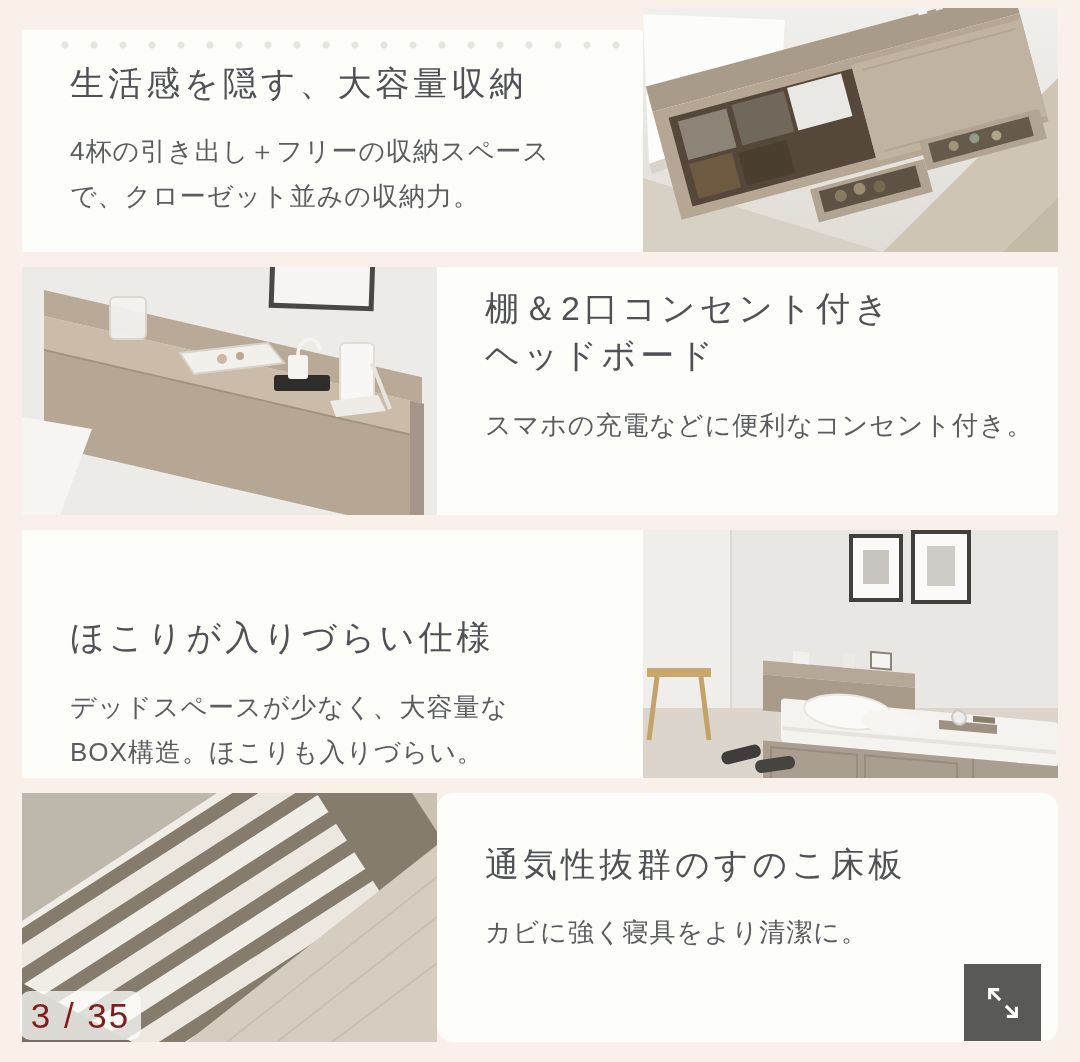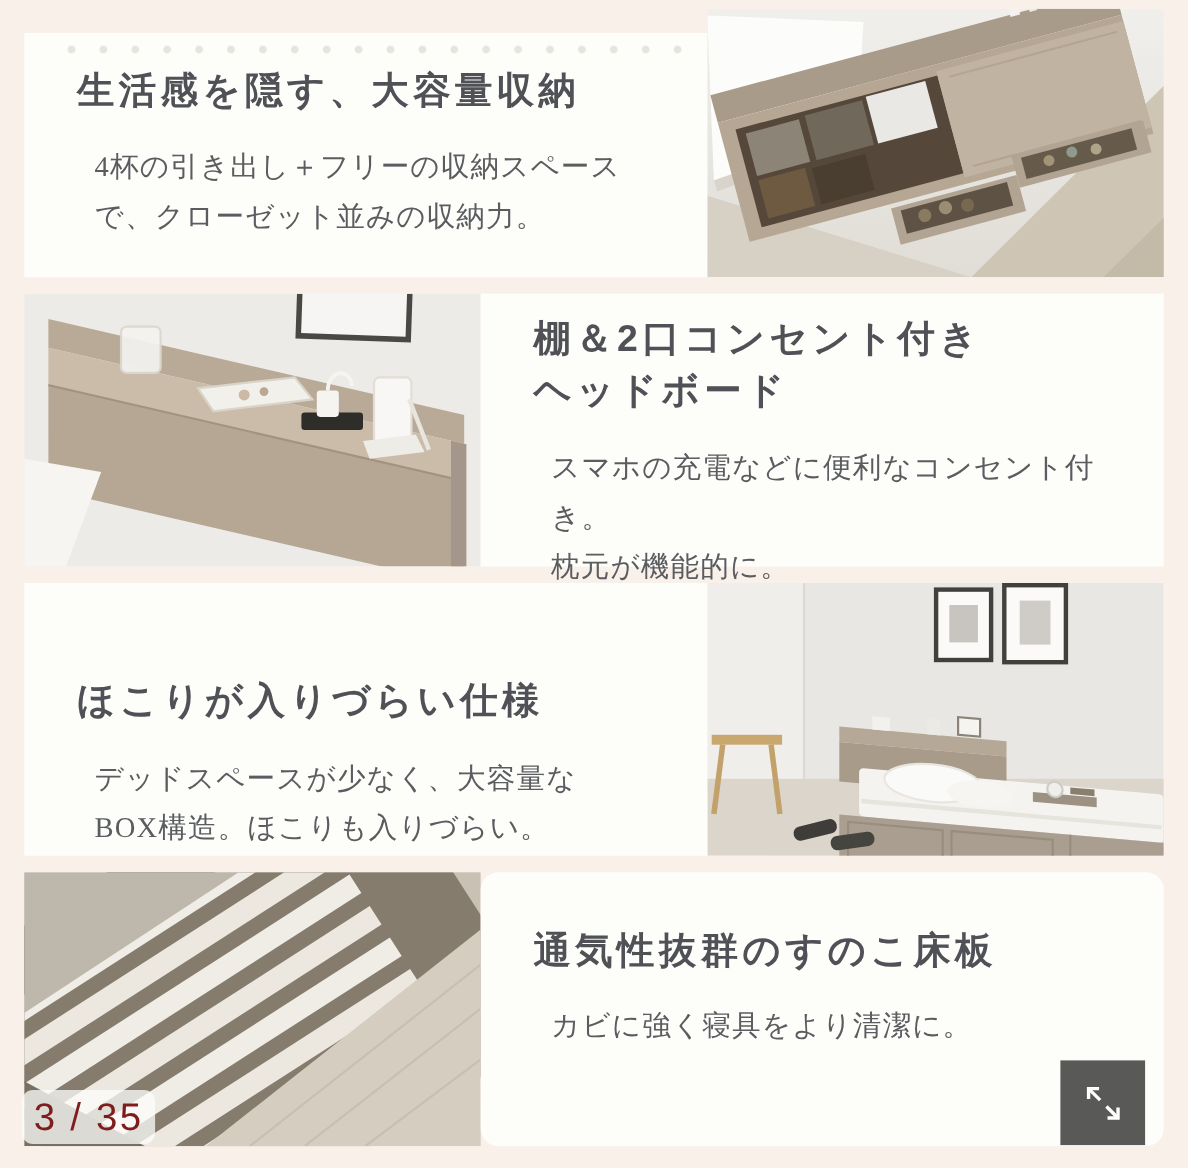--- a/index.html
+++ b/index.html
@@ -12,28 +12,28 @@
   }
   .band{position:absolute;left:22px;width:1036px;}
   .card{
     position:absolute;background:#fdfdfa;box-sizing:border-box;
   }
   .photo{position:absolute;overflow:hidden;}
   .photo svg{display:block;width:100%;height:100%;}
 
   .feature-title{
     margin:0;
-    font-size:34px;font-weight:700;color:#4f5156;
+    font-size:34px;font-weight:400;color:#4f5156;
     letter-spacing:4px;line-height:47px;
   }
   .feature-title .tline{display:block;}
   .feature-body{
-    margin:16px;
+    margin:0;
     font-size:26px;font-weight:400;color:#5a5c60;
-    letter-spacing:1px;line-height:45px;font-family:Liberation Serif, serif;
+    letter-spacing:1px;line-height:45px;
   }
   .feature-body .bline{display:block;}
 
   
   .band1{top:8px;height:244px;}
   .band1 .card{left:0;top:22px;width:621px;height:222px;padding:30px 20px 0 48px;}
   .band1 .photo{left:621px;top:0;width:415px;height:244px;}
   .band1 .feature-body{margin-top:22px;}
   .dots-row{
     position:absolute;top:8px;left:36px;right:18px;height:14px;
@@ -157,21 +157,20 @@
         <polygon points="0,150 70,162 38,248 0,248" fill="#f6f5f2"></polygon>
       </svg>
     </div>
     <div class="card">
       <h2 class="feature-title">
         <span class="tline">棚＆2口コンセント付き</span>
         <span class="tline">ヘッドボード</span>
       </h2>
       <p class="feature-body">
         <span class="bline">スマホの充電などに便利なコンセント付き。</span>
-        <span class="bline">枕元が機能的に。</span>
       </p>
     </div>
   </div>
 
   <div class="band band3">
     <div class="card">
       <h2 class="feature-title">
           <span class="tline">ほこりが入りづらい仕様</span>
         </h2>
       <p class="feature-body">

